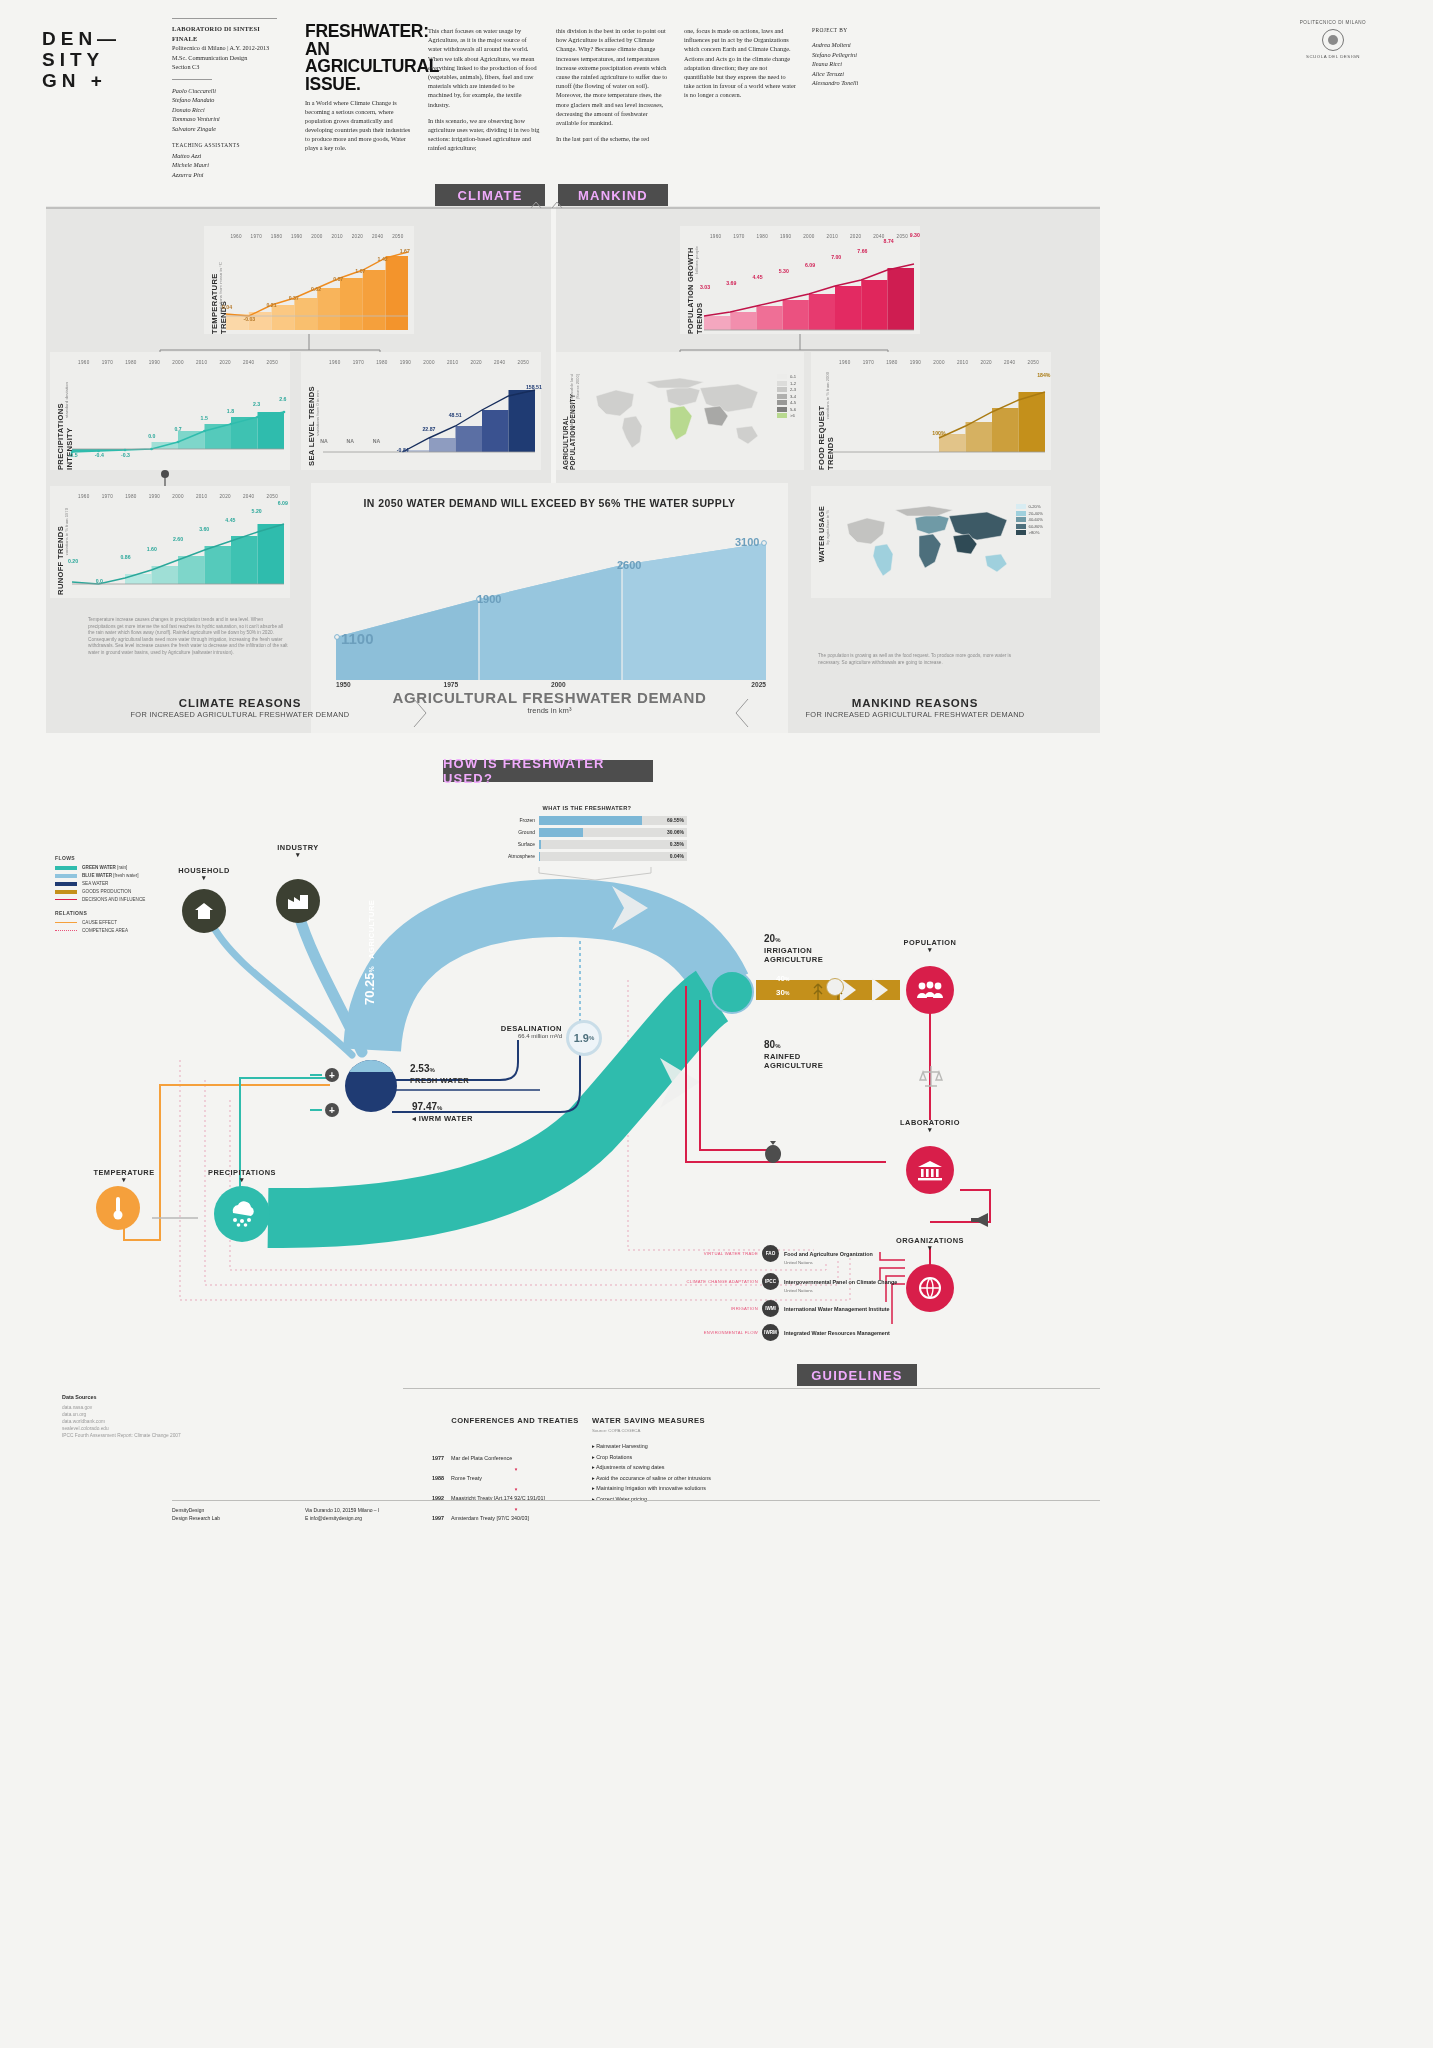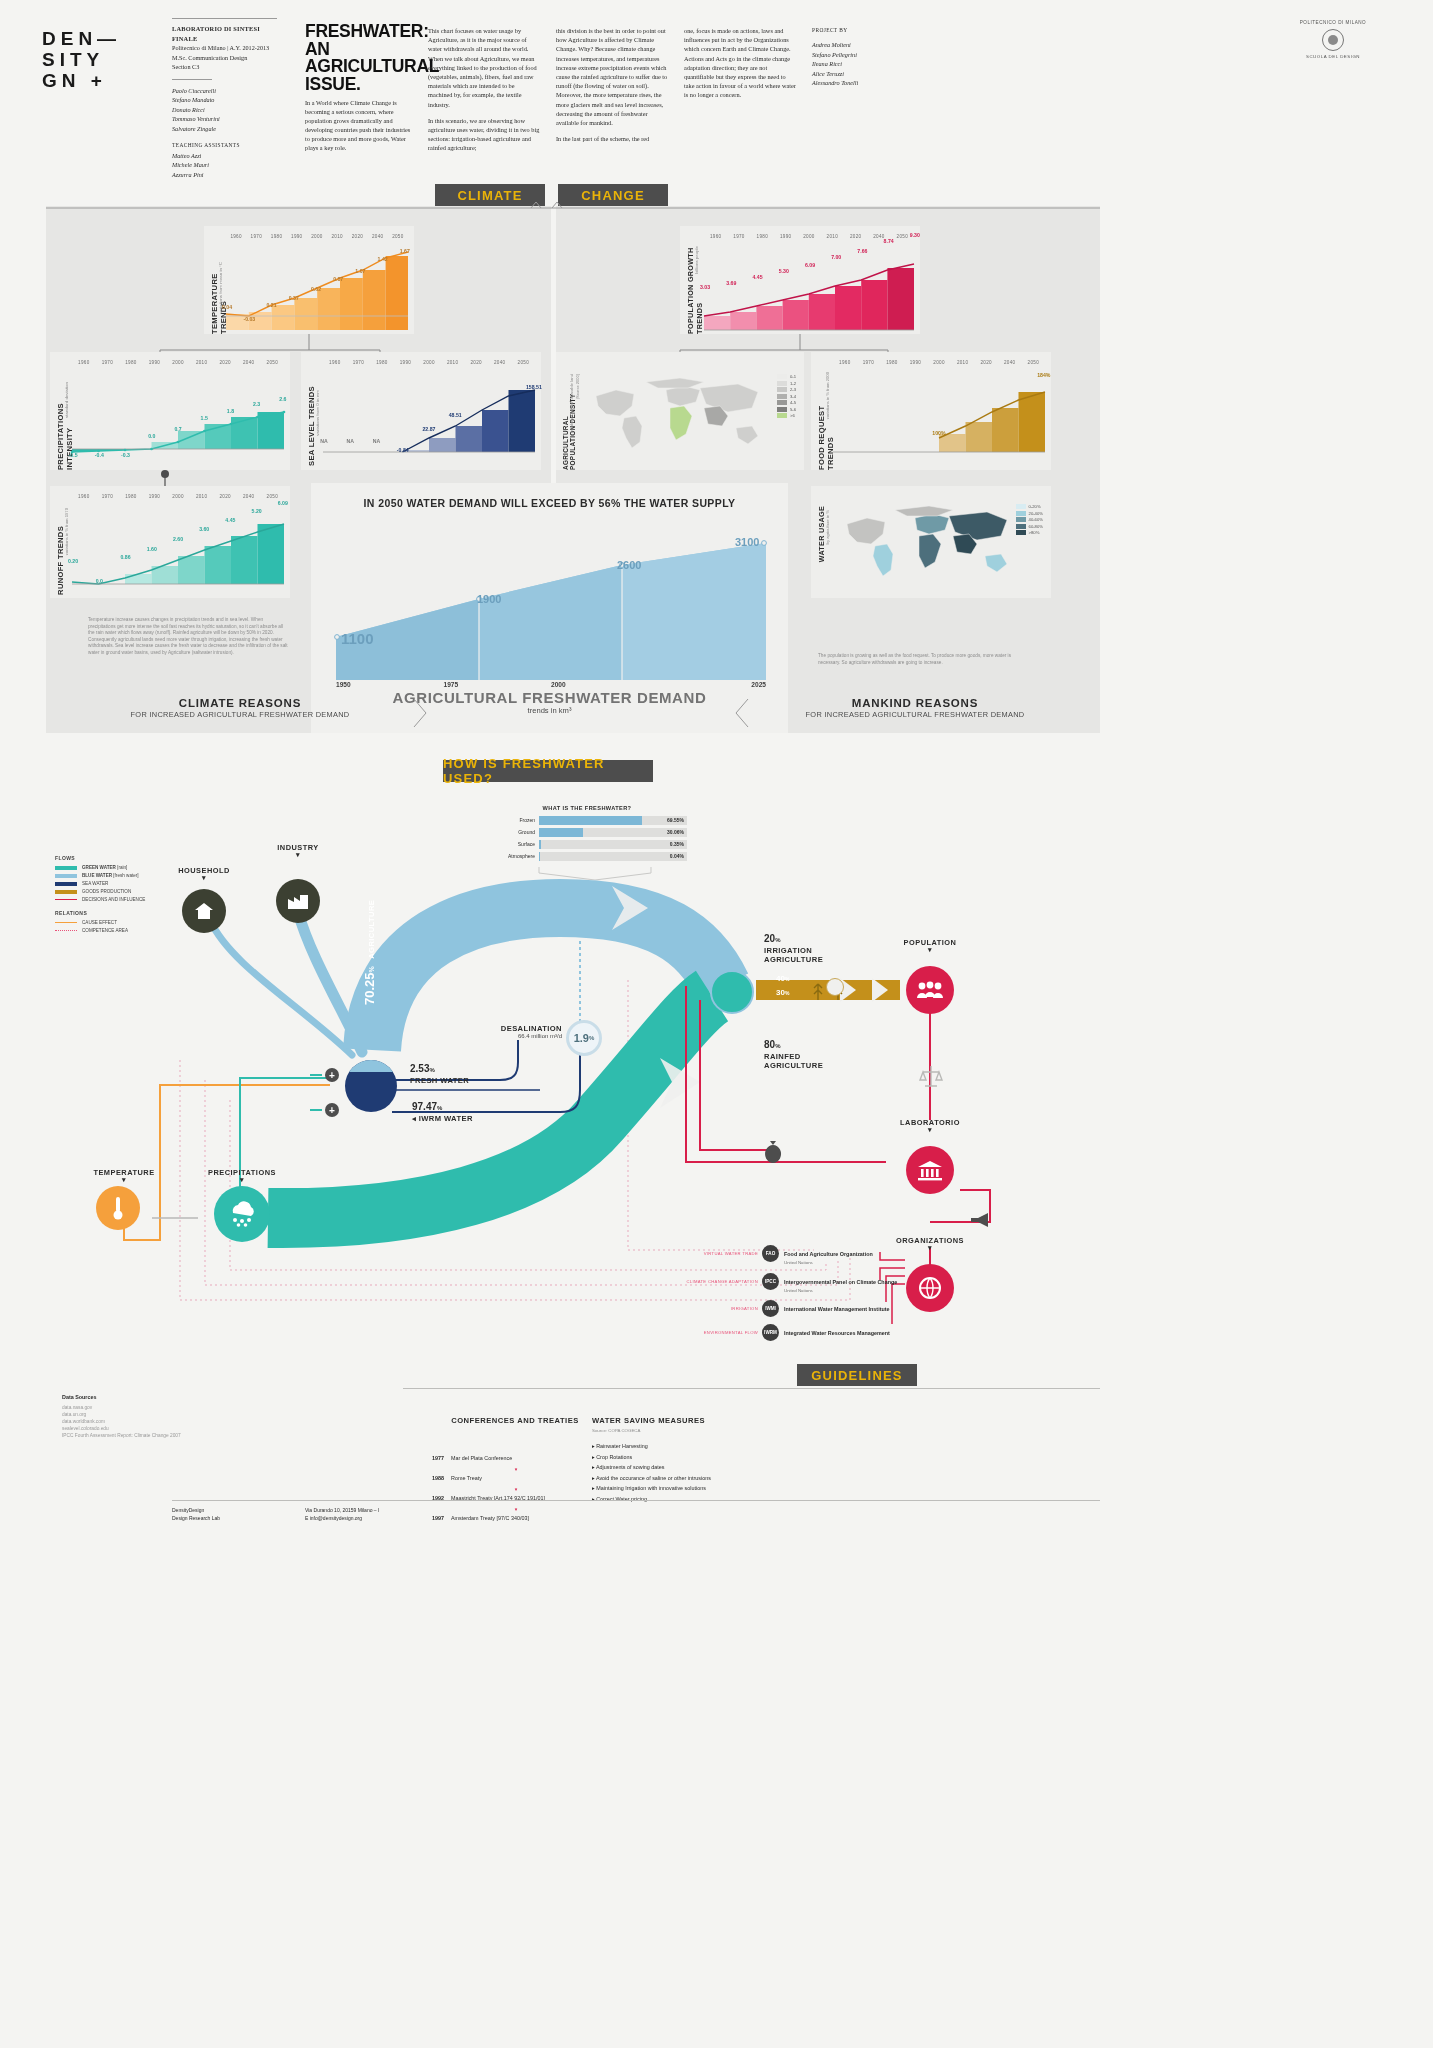--- a/index.html
+++ b/index.html
@@ -31,21 +31,21 @@
   #projby .it { font-style:italic; }
   #polimi { position:absolute; right:40px; top:20px; text-align:center; width:120px;}
   #polimi .nm { font-size:4.6px; letter-spacing:.5px; color:#555; }
   #polimi .seal { width:22px;height:22px;border-radius:50%;border:1px solid #777;margin:4px auto 3px;
                   position:relative; }
   #polimi .seal:after{content:"";position:absolute;left:5px;top:5px;width:10px;height:10px;
                   border-radius:50%;background:#8a8a8a;}
   #polimi .sub { font-size:4.4px; letter-spacing:.5px; color:#555; }
 
   
-  .tab { position:absolute; height:22px; background:#4d4d4d; color:#eab308;
+  .tab { position:absolute; height:22px; background:#4d4d4d; color:#f0abfc;
          font-weight:bold; font-size:13px; letter-spacing:1.2px;
          display:flex; align-items:center; justify-content:center; }
   #tab-climate { left:435px; top:184px; width:110px; }
   #tab-mankind { left:558px; top:184px; width:110px; }
   #tab-how     { left:443px; top:760px; width:210px; background:#4d4d4d;}
   #tab-guide   { left:785px; top:1364px; width:120px;margin-left:12px; }
 
   
   .panelbg { position:absolute; background:#e6e6e4; }
   #panel-climate { left:46px; top:206px; width:505px; height:527px; }
@@ -195,21 +195,21 @@
   </div>
 
   <div id="polimi">
     <div class="nm">POLITECNICO DI MILANO</div>
     <div class="seal"></div>
     <div class="sub">SCUOLA DEL DESIGN</div>
   </div>
 </div>
 
 <div class="tab" id="tab-climate">CLIMATE</div>
-<div class="tab" id="tab-mankind">CHANGE</div>
+<div class="tab" id="tab-mankind">MANKIND</div>
 
 <div class="panelbg" id="panel-climate"></div>
 <div class="panelbg" id="panel-mankind"></div>
 
 <svg style="position:absolute;left:46px;top:200px;" width="1060" height="14">
   <path d="M0,8 L1054,8" stroke="#9a9a9a" stroke-width="1" fill="none"></path>
   <path d="M485,8 L490,2 L495,8" stroke="#9a9a9a" stroke-width="1" fill="none"></path>
   <path d="M506,8 L511,2 L516,8" stroke="#9a9a9a" stroke-width="1" fill="none"></path>
 </svg>
 

